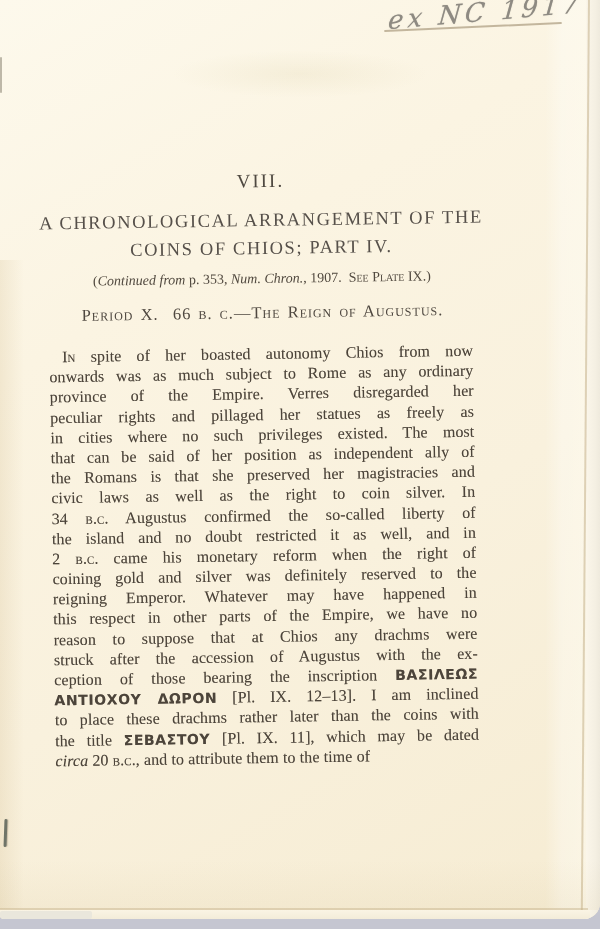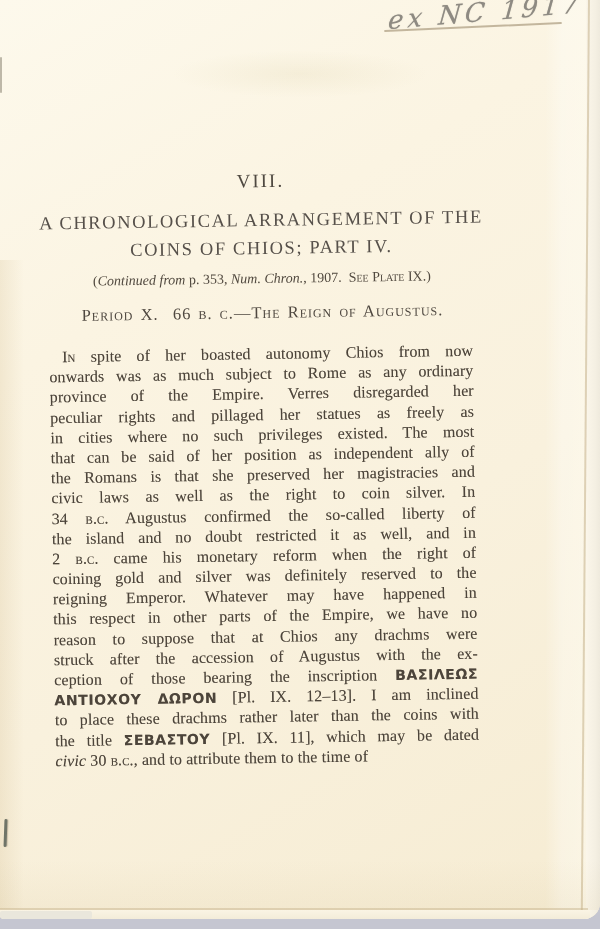--- a/index.html
+++ b/index.html
@@ -155,16 +155,16 @@
         <div class="line"><span>2 </span><span class="seg-sc">b.c.</span><span> came his monetary reform when the right of</span></div>
         <div class="line"><span>coining gold and silver was definitely reserved to the</span></div>
         <div class="line"><span>reigning Emperor.  Whatever may have happened in</span></div>
         <div class="line"><span>this respect in other parts of the Empire, we have no</span></div>
         <div class="line"><span>reason to suppose that at Chios any drachms were</span></div>
         <div class="line"><span>struck after the accession of Augustus with the ex-</span></div>
         <div class="line"><span>ception of those bearing the inscription </span><span class="seg-g">ΒΑΣΙΛΕΩΣ</span></div>
         <div class="line"><span class="seg-g">ΑΝΤΙΟΧΟΥ ΔΩΡΟΝ</span><span> [Pl. IX. 12–13].  I am inclined</span></div>
         <div class="line"><span>to place these drachms rather later than the coins with</span></div>
         <div class="line"><span>the title </span><span class="seg-g">ΣΕΒΑΣΤΟΥ</span><span> [Pl. IX. 11], which may be dated</span></div>
-        <div class="line no-just"><span class="seg-i">civic</span><span> 30 </span><span class="seg-sc">b.c.</span><span>, and to attribute them to the time of</span></div>
+        <div class="line no-just"><span class="seg-i">circa</span><span> 20 </span><span class="seg-sc">b.c.</span><span>, and to attribute them to the time of</span></div>
       </div>
   </div>
 </div>
 
 </body></html>

